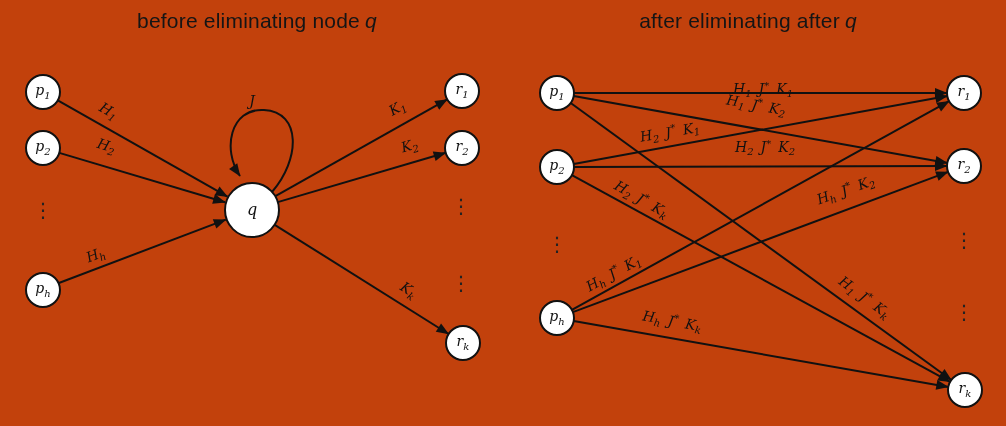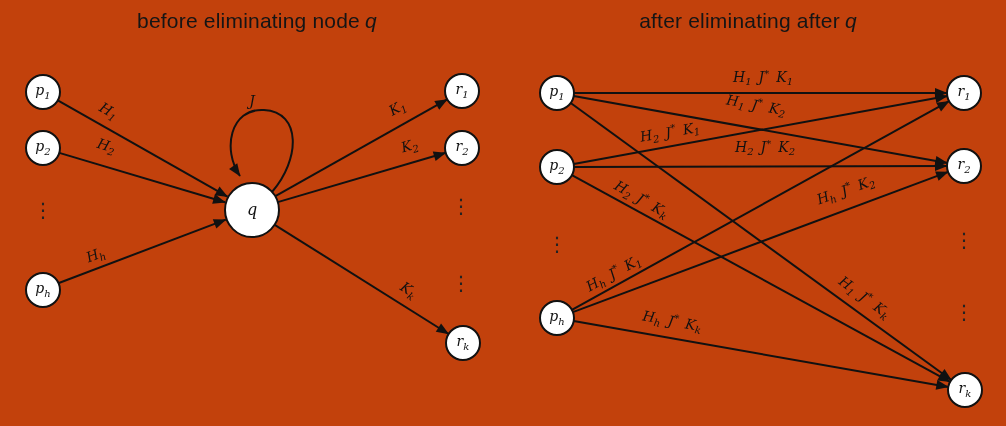--- a/index.html
+++ b/index.html
@@ -105,21 +105,21 @@
   <div class="nlabel" style="left:965px;top:390px;"><span>r</span><sub>k</sub></div>
 
   <div class="elabel" style="left:108px;top:112px;transform:translate(-50%,-50%) rotate(30deg);"><span>H</span><sub>1</sub></div>
   <div class="elabel" style="left:106px;top:147px;transform:translate(-50%,-50%) rotate(17deg);"><span>H</span><sub>2</sub></div>
   <div class="elabel" style="left:96px;top:256px;transform:translate(-50%,-50%) rotate(-21deg);"><span>H</span><sub>h</sub></div>
   <div class="elabel" style="left:252px;top:103px;transform:translate(-50%,-50%);"><span>J</span><sub></sub></div>
   <div class="elabel" style="left:398px;top:109px;transform:translate(-50%,-50%) rotate(-29deg);"><span>K</span><sub>1</sub></div>
   <div class="elabel" style="left:410px;top:147px;transform:translate(-50%,-50%) rotate(-16deg);"><span>K</span><sub>2</sub></div>
   <div class="elabel" style="left:408px;top:291px;transform:translate(-50%,-50%) rotate(33deg);"><span>K</span><sub>k</sub></div>
 
-  <div class="elabel" style="left:763px;top:78px;transform:translate(-50%,-50%);"><span>H</span><sub>1</sub><span class="tok">J</span><sup>*</sup><span class="tok">K</span><sub>1</sub></div>
+  <div class="elabel" style="left:763px;top:90px;transform:translate(-50%,-50%);"><span>H</span><sub>1</sub><span class="tok">J</span><sup>*</sup><span class="tok">K</span><sub>1</sub></div>
   <div class="elabel" style="left:756px;top:106px;transform:translate(-50%,-50%) rotate(10deg);"><span>H</span><sub>1</sub><span class="tok">J</span><sup>*</sup><span class="tok">K</span><sub>2</sub></div>
   <div class="elabel" style="left:864px;top:298px;transform:translate(-50%,-50%) rotate(36deg);"><span>H</span><sub>1</sub><span class="tok">J</span><sup>*</sup><span class="tok">K</span><sub>k</sub></div>
   <div class="elabel" style="left:670px;top:133px;transform:translate(-50%,-50%) rotate(-10deg);"><span>H</span><sub>2</sub><span class="tok">J</span><sup>*</sup><span class="tok">K</span><sub>1</sub></div>
   <div class="elabel" style="left:765px;top:148px;transform:translate(-50%,-50%);"><span>H</span><sub>2</sub><span class="tok">J</span><sup>*</sup><span class="tok">K</span><sub>2</sub></div>
   <div class="elabel" style="left:641px;top:200px;transform:translate(-50%,-50%) rotate(29deg);"><span>H</span><sub>2</sub><span class="tok">J</span><sup>*</sup><span class="tok">K</span><sub>k</sub></div>
   <div class="elabel" style="left:614px;top:274px;transform:translate(-50%,-50%) rotate(-29deg);"><span>H</span><sub>h</sub><span class="tok">J</span><sup>*</sup><span class="tok">K</span><sub>1</sub></div>
   <div class="elabel" style="left:846px;top:191px;transform:translate(-50%,-50%) rotate(-20deg);"><span>H</span><sub>h</sub><span class="tok">J</span><sup>*</sup><span class="tok">K</span><sub>2</sub></div>
   <div class="elabel" style="left:672px;top:322px;transform:translate(-50%,-50%) rotate(10deg);"><span>H</span><sub>h</sub><span class="tok">J</span><sup>*</sup><span class="tok">K</span><sub>k</sub></div>
 
   <div class="vdots" style="left:43px;top:210px;">⋮</div>

